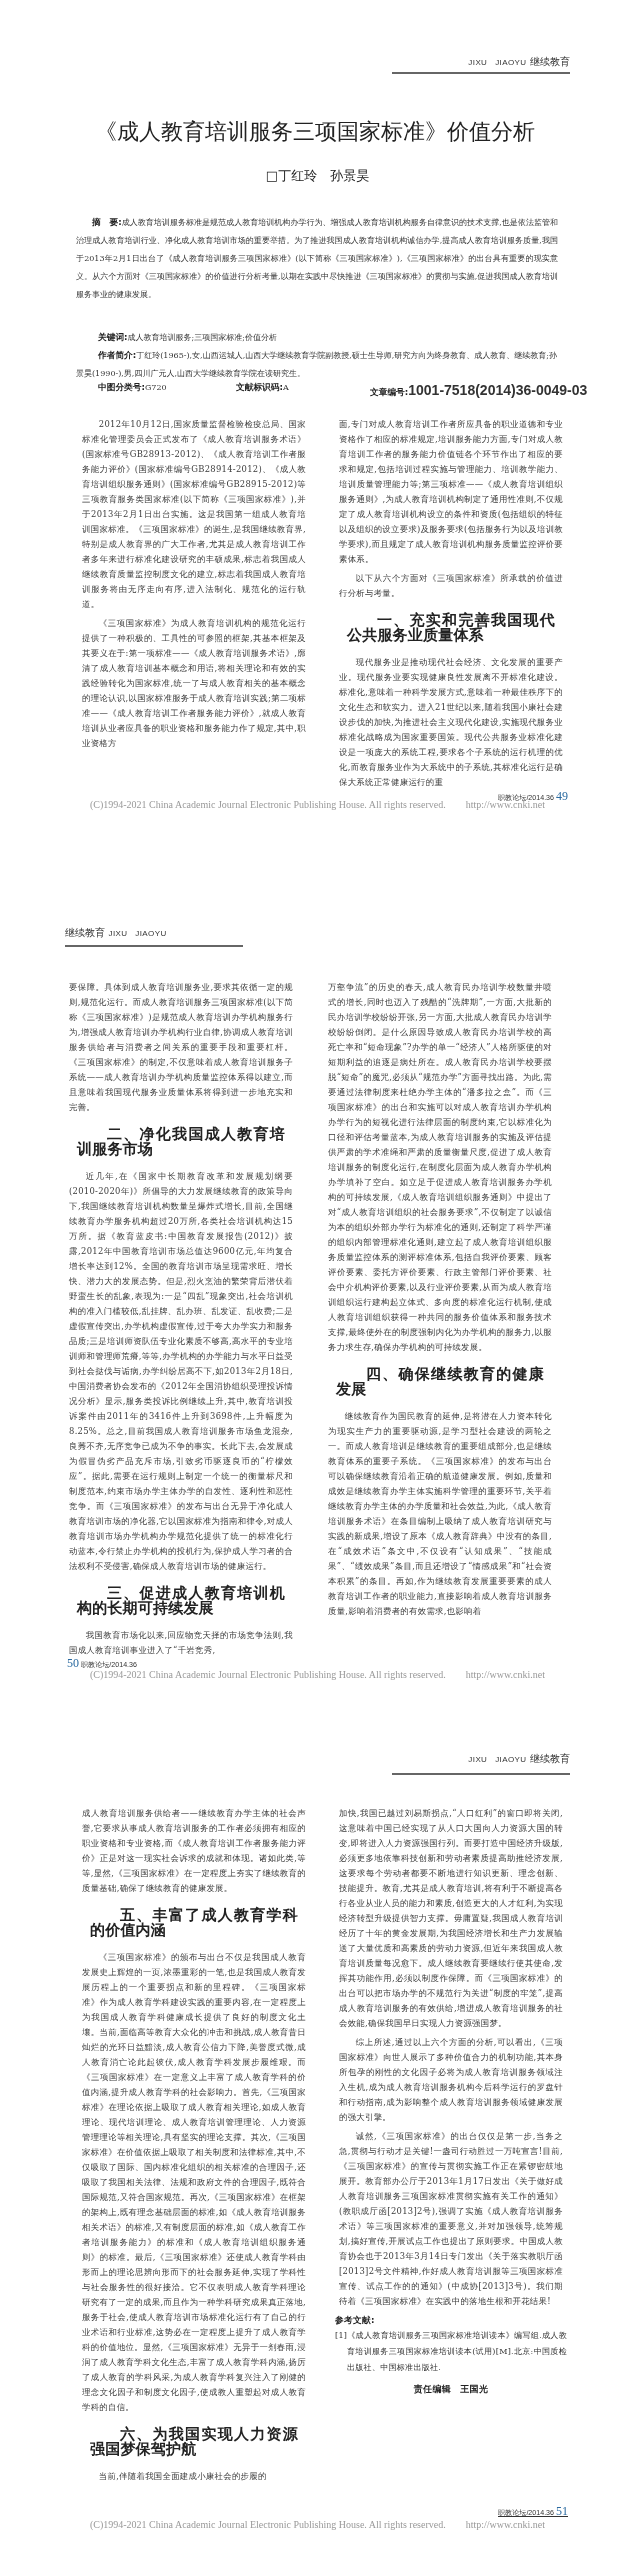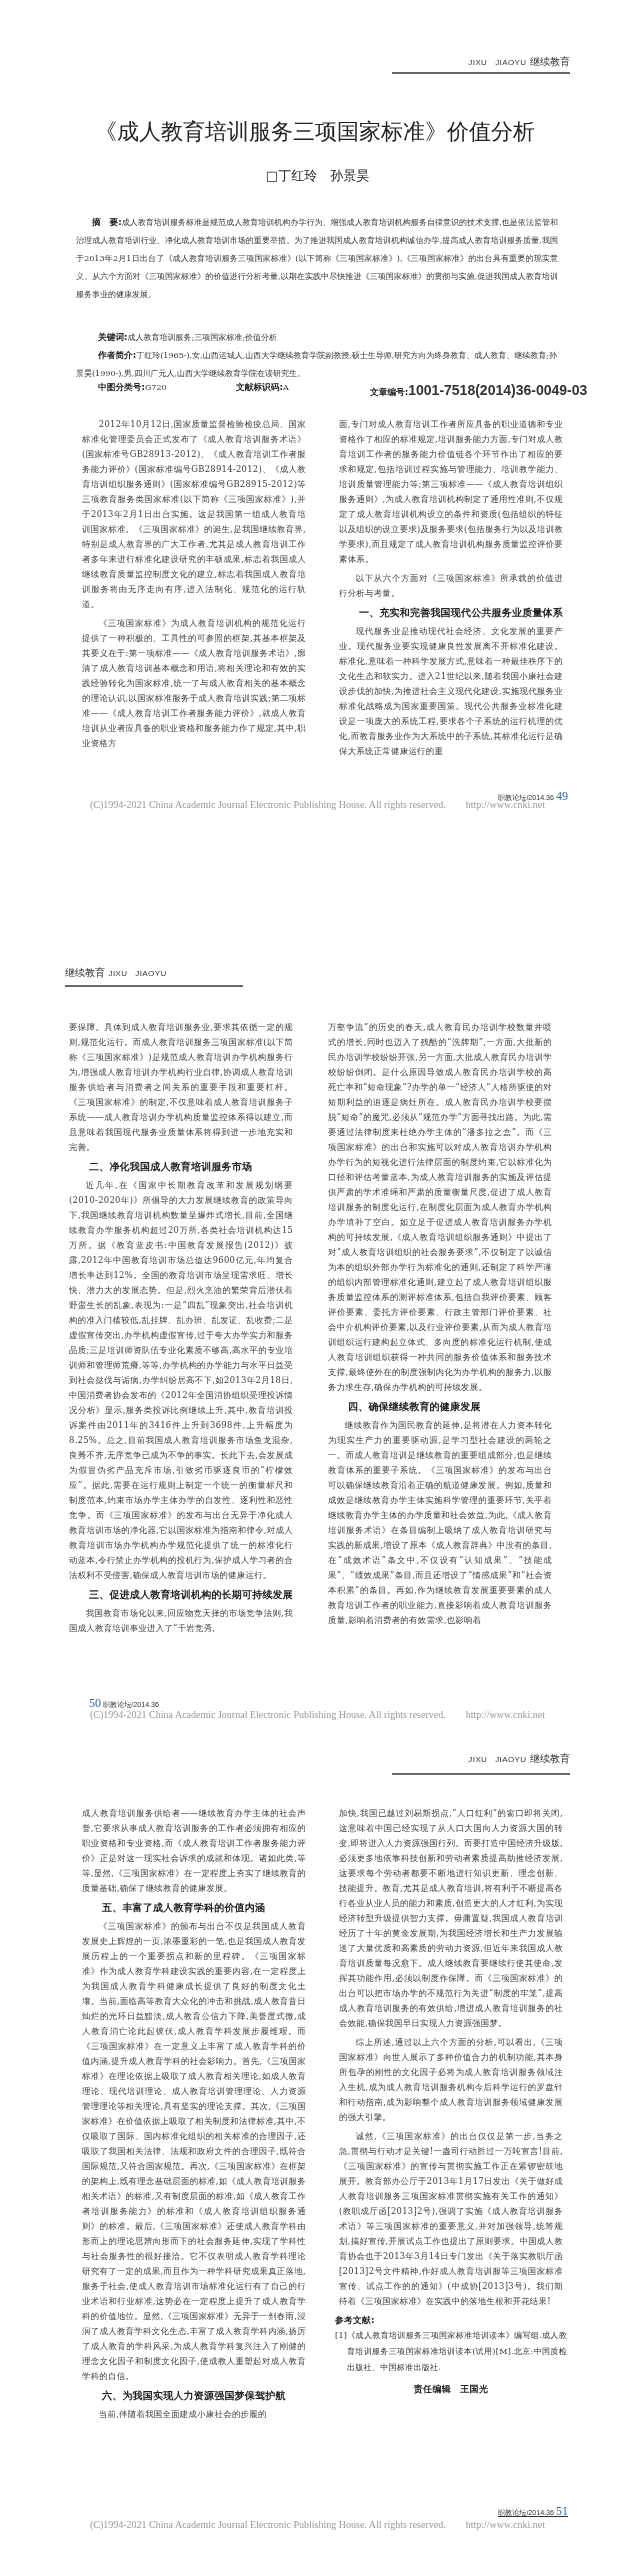--- a/index.html
+++ b/index.html
@@ -16,21 +16,21 @@
              font-family:"DejaVu Sans", sans-serif; font-size:13px; color:#222; }
   .abstract { position:absolute; left:76px; width:482px; top:213px; font-size:8px;
               line-height:18px; color:#333; text-align:justify; }
   .abstract .lbl { font-family:"DejaVu Sans", sans-serif; font-weight:bold; font-size:8.7px; color:#222; }
   .meta-line { position:absolute; left:98px; font-size:8px; color:#333; }
   .meta-line .lbl { font-family:"DejaVu Sans", sans-serif; font-weight:bold; font-size:8.7px; color:#222; }
   .col { position:absolute; width:232px; font-size:8.4px; line-height:15px;
          text-align:justify; color:#3a3a3a; letter-spacing:0.3px; }
   .col p { margin:4px; text-indent:2em; }
   .col p.cont { text-indent:0; }
-  .col h3 { margin:4px; font-family:"DejaVu Sans", sans-serif; font-weight:bold; font-size:10px;
+  .col h3 { margin:12px; font-family:"DejaVu Sans", sans-serif; font-weight:bold; font-size:15px;
             line-height:15px; text-indent:2em; color:#222; letter-spacing:0.2px; }
   .folio { position:absolute; font-family:"Liberation Sans", sans-serif; font-size:7.1px; color:#333; }
   .folio .num { font-family:"Liberation Serif", serif; font-size:12px; color:#2a6aa0; }
   .copyright { position:absolute; left:0; width:635px; text-align:center;
                font-family:"Liberation Serif", serif; font-size:10px; color:#999; }
   .refs-title { font-family:"DejaVu Sans", sans-serif; font-weight:bold; font-size:8.7px; color:#222; }
   .ref { font-size:8px; line-height:16px; padding-left:12px; text-indent:-12px; color:#333; }
   .editor { text-align:center; font-family:"DejaVu Sans", sans-serif; font-weight:bold; font-size:9px; color:#222; }
 </style>
 </head>
@@ -77,41 +77,41 @@
       <p>现代服务业是推动现代社会经济、文化发展的重要产业。现代服务业要实现健康良性发展离不开标准化建设。标准化,意味着一种科学发展方式,意味着一种最佳秩序下的文化生态和软实力。进入21世纪以来,随着我国小康社会建设步伐的加快,为推进社会主义现代化建设,实施现代服务业标准化战略成为国家重要国策。现代公共服务业标准化建设是一项庞大的系统工程,要求各个子系统的运行机理的优化,而教育服务业作为大系统中的子系统,其标准化运行是确保大系统正常健康运行的重</p>
     </div>
 
   <div class="folio" style="right:67px;top:789px;">
     <span>职教论坛/2014.36</span>
     <span class="num">49</span>
   </div>
   <div class="copyright" style="top:798px;">(C)1994-2021 China Academic Journal Electronic Publishing House. All rights reserved.　　http://www.cnki.net</div>
 </div>
 
-<div class="page" style="top:897px;height:841px;">
+<div class="page" style="top:857px;height:841px;">
   <div class="hdr" style="left:65px;top:68px;">
     <span class="cn">继续教育</span>
     <span class="en" style="white-space:pre;">JIXU   JIAOYU</span>
   </div>
   <div class="hdr-rule" style="left:65px;width:178px;top:88px;"></div>
 
   <div class="col" style="left:65px;top:119px;" id="p1l">
       <p class="cont">要保障。具体到成人教育培训服务业,要求其依循一定的规则,规范化运行。而成人教育培训服务三项国家标准(以下简称《三项国家标准》)是规范成人教育培训办学机构服务行为,增强成人教育培训办学机构行业自律,协调成人教育培训服务供给者与消费者之间关系的重要手段和重要杠杆。《三项国家标准》的制定,不仅意味着成人教育培训服务子系统——成人教育培训办学机构质量监控体系得以建立,而且意味着我国现代服务业质量体系将得到进一步地充实和完善。</p>
       <h3>二、净化我国成人教育培训服务市场</h3>
       <p>近几年,在《国家中长期教育改革和发展规划纲要(2010-2020年)》所倡导的大力发展继续教育的政策导向下,我国继续教育培训机构数量呈爆炸式增长,目前,全国继续教育办学服务机构超过20万所,各类社会培训机构达15万所。据《教育蓝皮书:中国教育发展报告(2012)》披露,2012年中国教育培训市场总值达9600亿元,年均复合增长率达到12%。全国的教育培训市场呈现需求旺、增长快、潜力大的发展态势。但是,烈火烹油的繁荣背后潜伏着野蛮生长的乱象,表现为:一是“四乱”现象突出,社会培训机构的准入门槛较低,乱挂牌、乱办班、乱发证、乱收费;二是虚假宣传突出,办学机构虚假宣传,过于夸大办学实力和服务品质;三是培训师资队伍专业化素质不够高,高水平的专业培训师和管理师荒瘠,等等,办学机构的办学能力与水平日益受到社会挞伐与诟病,办学纠纷居高不下,如2013年2月18日,中国消费者协会发布的《2012年全国消协组织受理投诉情况分析》显示,服务类投诉比例继续上升,其中,教育培训投诉案件由2011年的3416件上升到3698件,上升幅度为8.25%。总之,目前我国成人教育培训服务市场鱼龙混杂,良莠不齐,无序竞争已成为不争的事实。长此下去,会发展成为假冒伪劣产品充斥市场,引致劣币驱逐良币的“柠檬效应”。据此,需要在运行规则上制定一个统一的衡量标尺和制度范本,约束市场办学主体办学的自发性、逐利性和恶性竞争。而《三项国家标准》的发布与出台无异于净化成人教育培训市场的净化器,它以国家标准为指南和律令,对成人教育培训市场办学机构办学规范化提供了统一的标准化行动蓝本,令行禁止办学机构的投机行为,保护成人学习者的合法权利不受侵害,确保成人教育培训市场的健康运行。</p>
       <h3>三、促进成人教育培训机构的长期可持续发展</h3>
       <p>我国教育市场化以来,回应物竞天择的市场竞争法则,我国成人教育培训事业进入了“千岩竞秀,</p>
     </div>
   <div class="col" style="left:324px;top:119px;" id="p1r">
       <p class="cont">万壑争流”的历史的春天,成人教育民办培训学校数量井喷式的增长,同时也迈入了残酷的“洗牌期”,一方面,大批新的民办培训学校纷纷开张,另一方面,大批成人教育民办培训学校纷纷倒闭。是什么原因导致成人教育民办培训学校的高死亡率和“短命现象”?办学的单一“经济人”人格所驱使的对短期利益的追逐是病灶所在。成人教育民办培训学校要摆脱“短命”的魔咒,必须从“规范办学”方面寻找出路。为此,需要通过法律制度来杜绝办学主体的“潘多拉之盒”。而《三项国家标准》的出台和实施可以对成人教育培训办学机构办学行为的短视化进行法律层面的制度约束,它以标准化为口径和评估考量蓝本,为成人教育培训服务的实施及评估提供严肃的学术准绳和严肃的质量衡量尺度,促进了成人教育培训服务的制度化运行,在制度化层面为成人教育办学机构办学填补了空白。如立足于促进成人教育培训服务办学机构的可持续发展,《成人教育培训组织服务通则》中提出了对“成人教育培训组织的社会服务要求”,不仅制定了以诚信为本的组织外部办学行为标准化的通则,还制定了科学严谨的组织内部管理标准化通则,建立起了成人教育培训组织服务质量监控体系的测评标准体系,包括自我评价要素、顾客评价要素、委托方评价要素、行政主管部门评价要素、社会中介机构评价要素,以及行业评价要素,从而为成人教育培训组织运行建构起立体式、多向度的标准化运行机制,使成人教育培训组织获得一种共同的服务价值体系和服务技术支撑,最终使外在的制度强制内化为办学机构的服务力,以服务力求生存,确保办学机构的可持续发展。</p>
       <h3>四、确保继续教育的健康发展</h3>
       <p>继续教育作为国民教育的延伸,是将潜在人力资本转化为现实生产力的重要驱动源,是学习型社会建设的两轮之一。而成人教育培训是继续教育的重要组成部分,也是继续教育体系的重要子系统。《三项国家标准》的发布与出台可以确保继续教育沿着正确的航道健康发展。例如,质量和成效是继续教育办学主体实施科学管理的重要环节,关乎着继续教育办学主体的办学质量和社会效益,为此,《成人教育培训服务术语》在条目编制上吸纳了成人教育培训研究与实践的新成果,增设了原本《成人教育辞典》中没有的条目,在“成效术语”条文中,不仅设有“认知成果”、“技能成果”、“绩效成果”条目,而且还增设了“情感成果”和“社会资本积累”的条目。再如,作为继续教育发展重要要素的成人教育培训工作者的职业能力,直接影响着成人教育培训服务质量,影响着消费者的有效需求,也影响着</p>
     </div>
 
-  <div class="folio" style="left:67px;top:799px;margin-left:22px;">
+  <div class="folio" style="left:67px;top:799px;">
     <span class="num">50</span>
     <span>职教论坛/2014.36</span>
   </div>
   <div class="copyright" style="top:811px;">(C)1994-2021 China Academic Journal Electronic Publishing House. All rights reserved.　　http://www.cnki.net</div>
 </div>
 
 <div class="page" style="top:1729px;height:847px;">
   <div class="hdr" style="right:65px;top:22px;">
     <span class="en" style="white-space:pre;">JIXU   JIAOYU</span>
     <span class="cn">继续教育</span>

